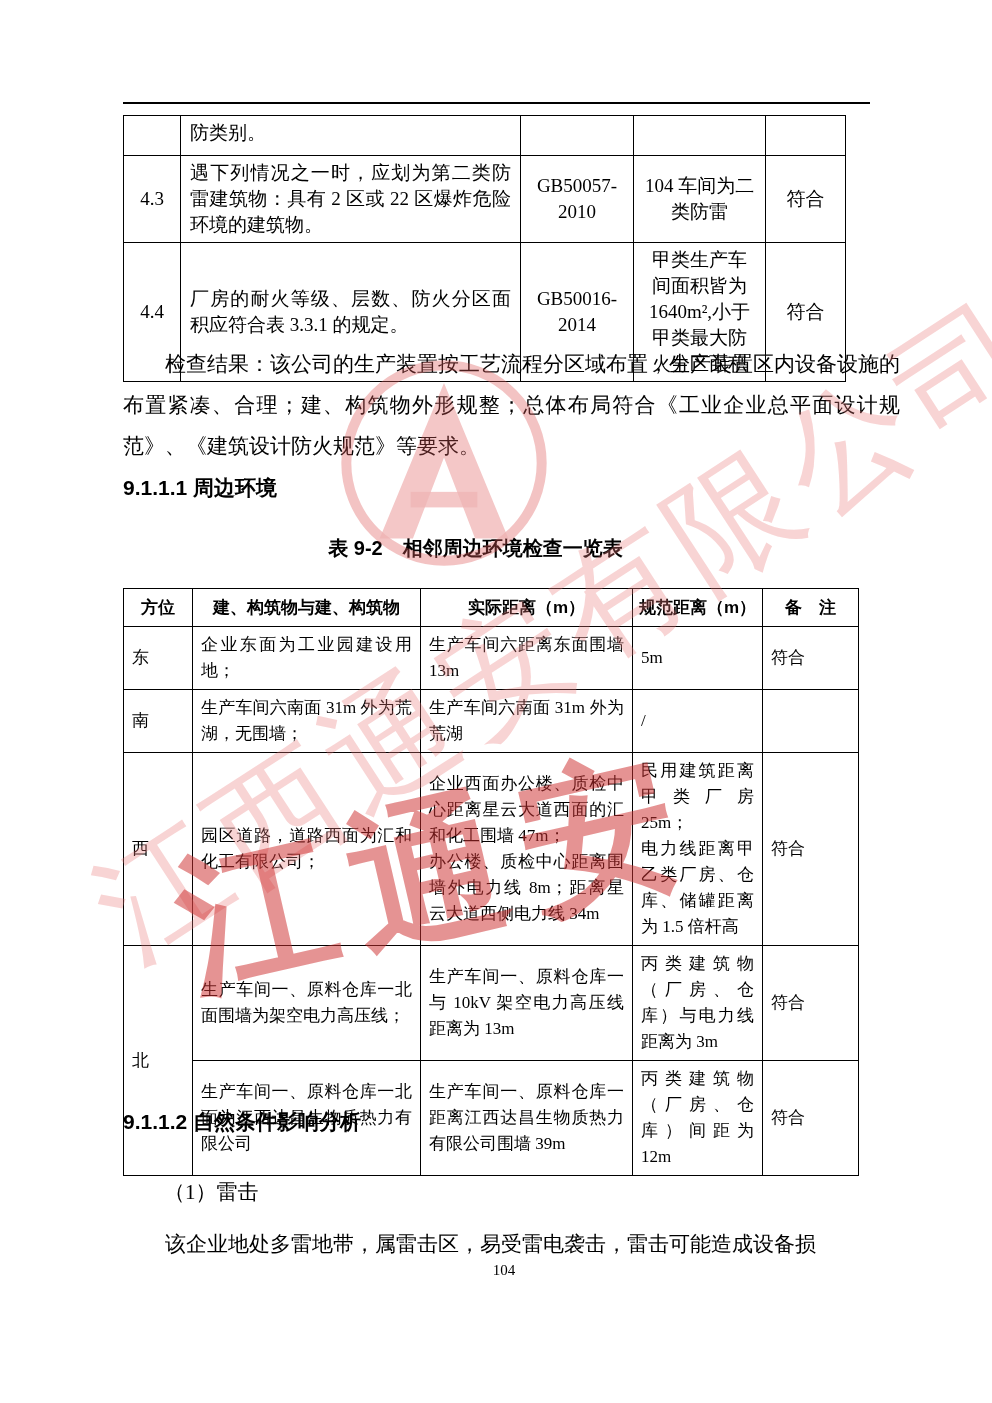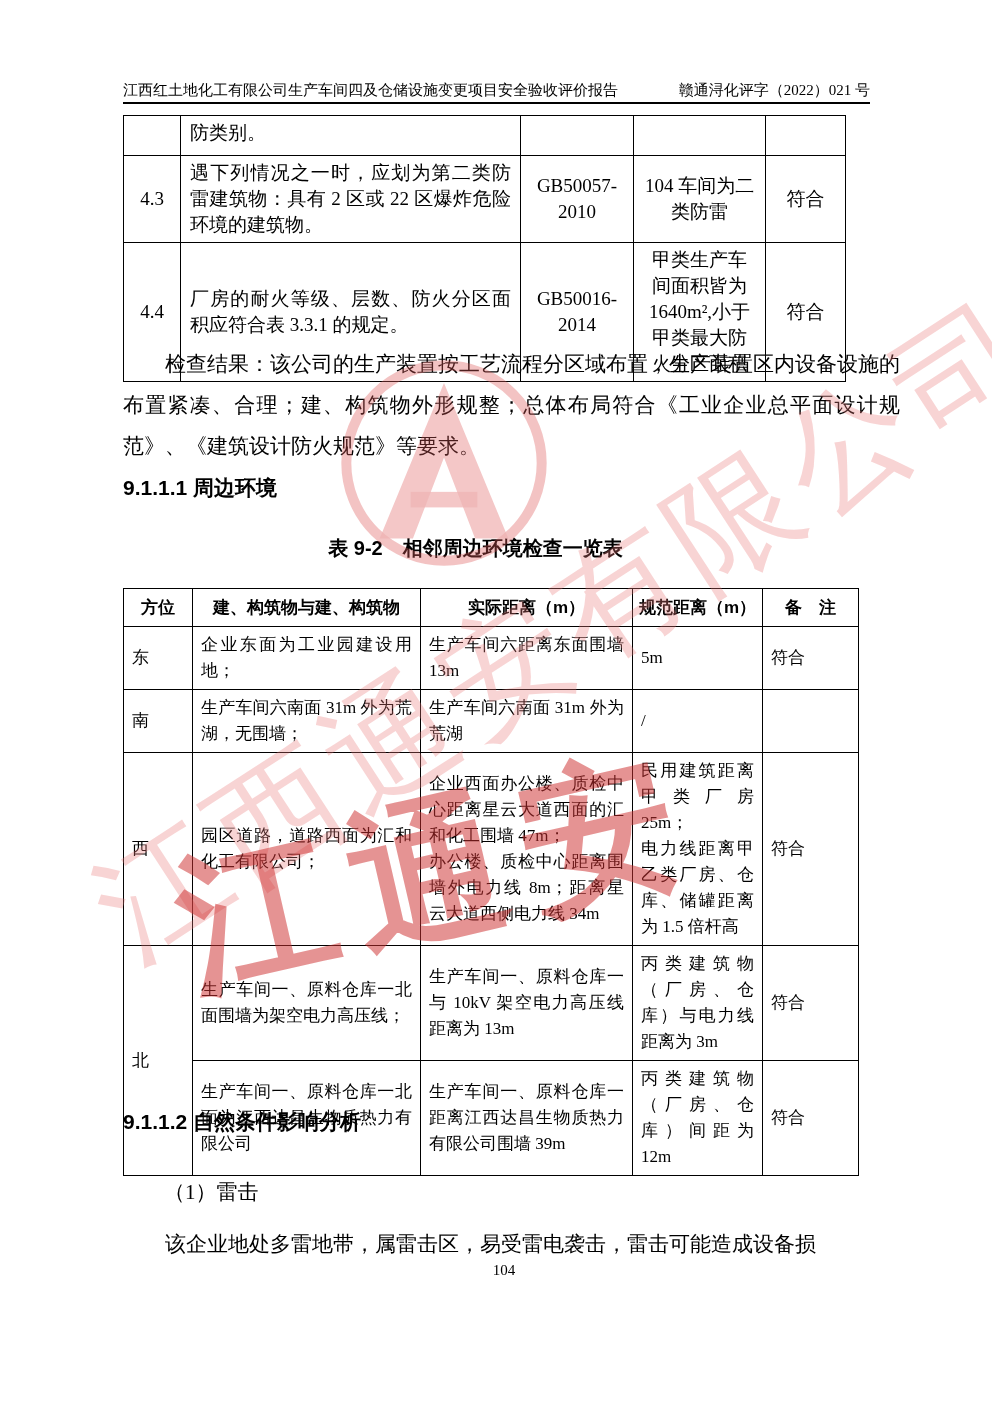--- a/index.html
+++ b/index.html
@@ -91,24 +91,20 @@
   <div class="watermark">
     <svg class="wm-logo" viewBox="0 0 200 200">
       <circle cx="100" cy="100" r="88" fill="none" stroke="rgba(220,90,90,0.8)" stroke-width="9"></circle>
       <path d="M100 28 L158 168 L128 168 L100 95 L72 168 L42 168 Z" fill="rgba(220,90,90,0.75)"></path>
       <rect x="70" y="126" width="60" height="14" fill="rgba(220,90,90,0.75)"></rect>
     </svg>
     <div class="wm-text1">江西通安有限公司</div>
     <div class="wm-text2">江通安</div>
   </div>
 
-  <div class="header">
-    <span>江西红土地化工有限公司生产车间四及仓储设施变更项目安全验收评价报告</span>
-    <span>赣通浔化评字（2022）021 号</span>
-  </div>
   <div class="header-rule"></div>
 
   <table class="top-table">
     <colgroup>
       <col style="width:57px">
         <col style="width:340px">
         <col style="width:113px">
         <col style="width:132px">
         <col style="width:80px">
     </colgroup>

